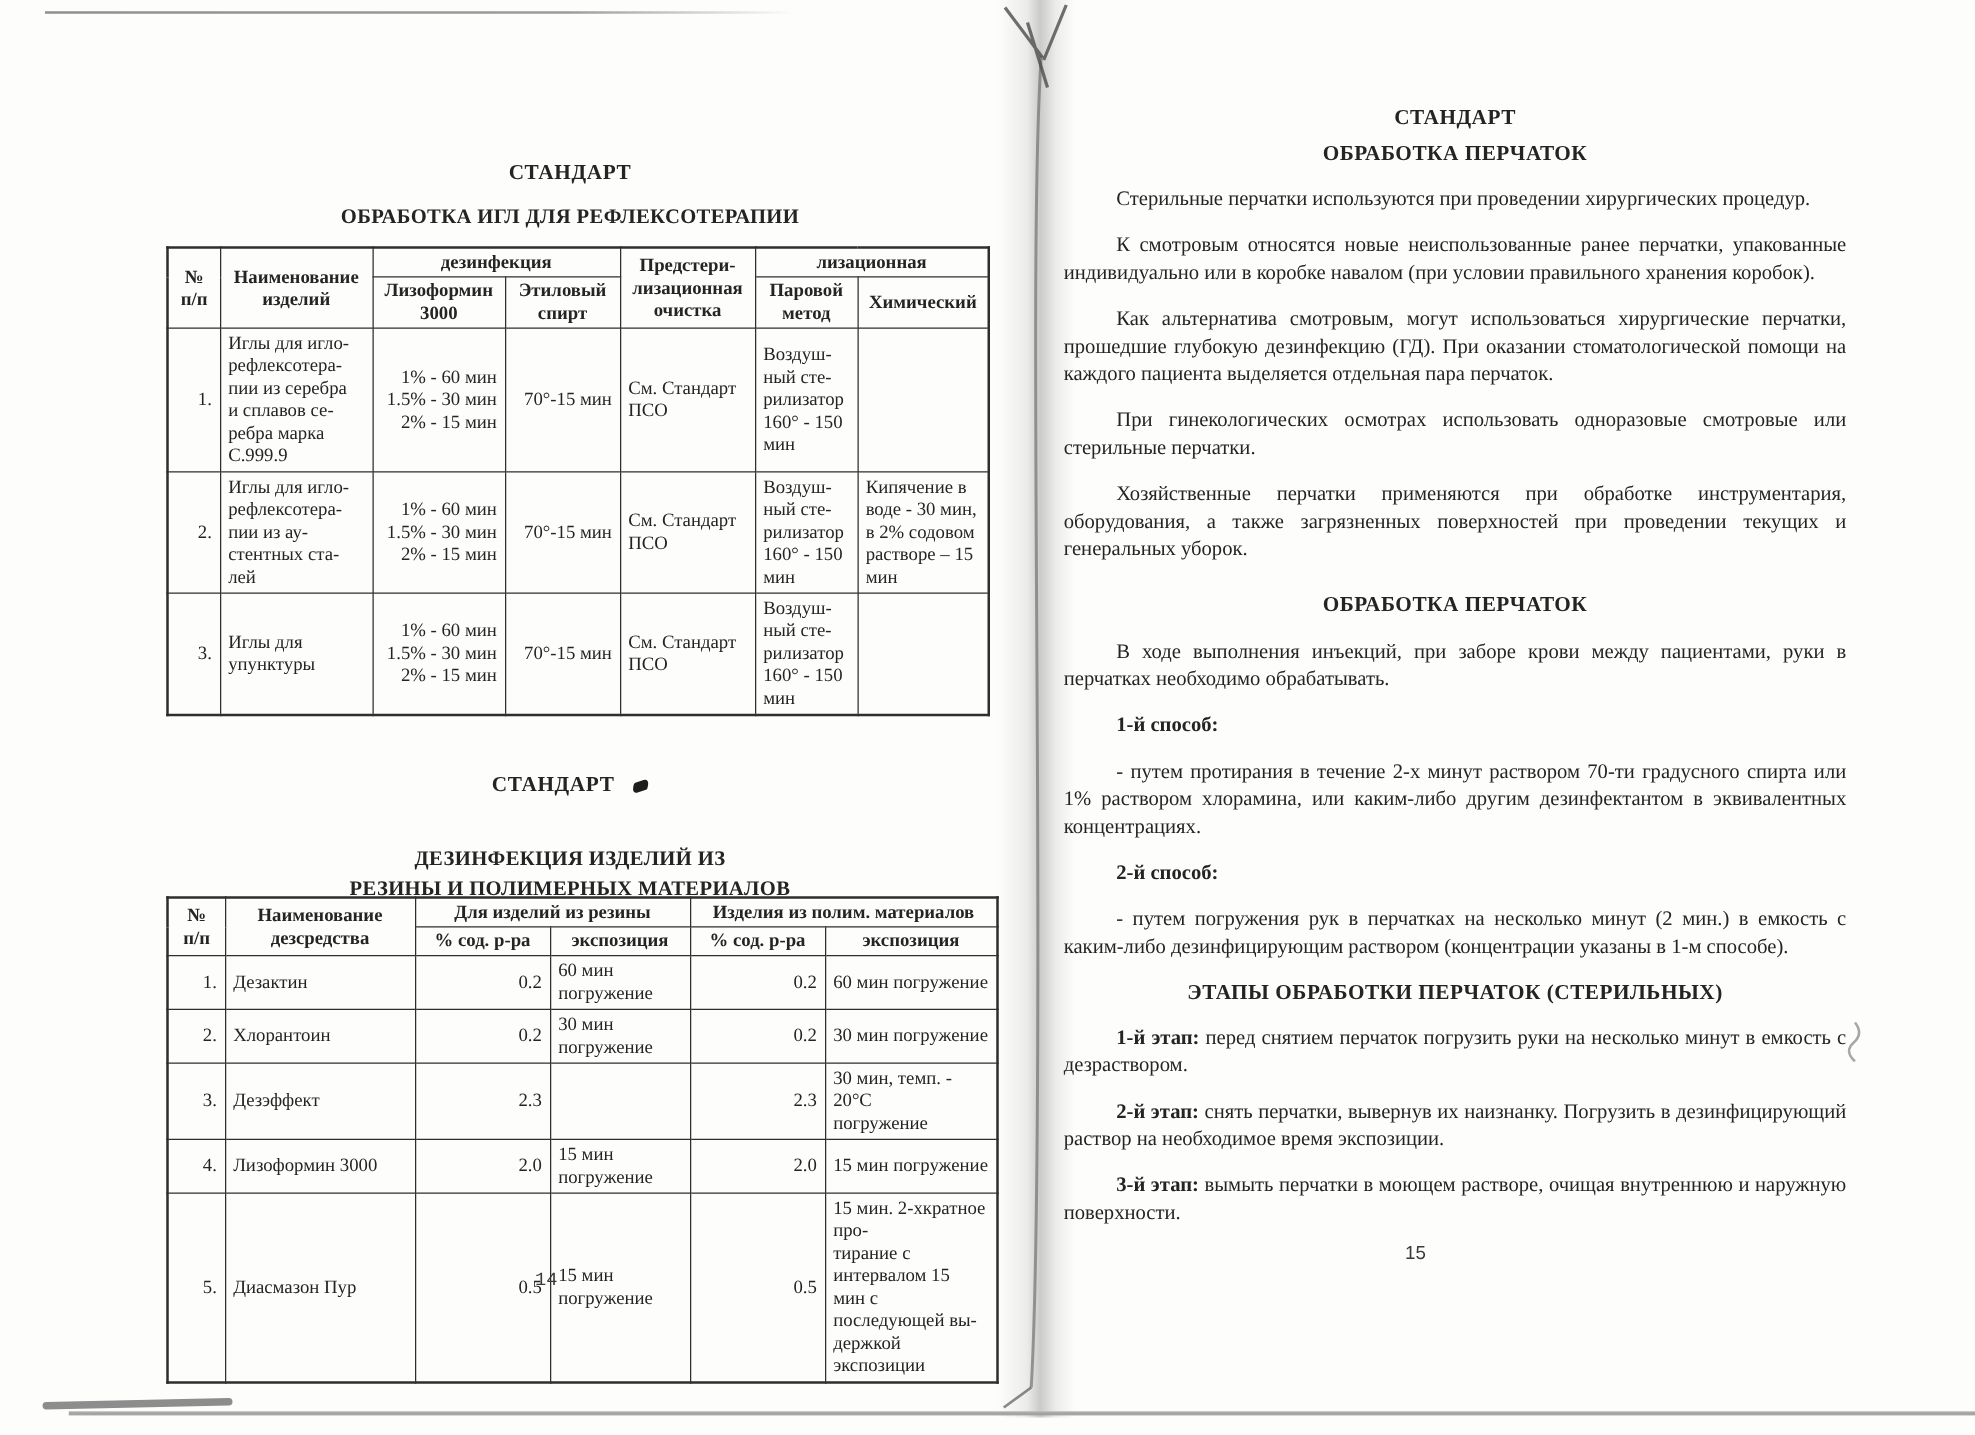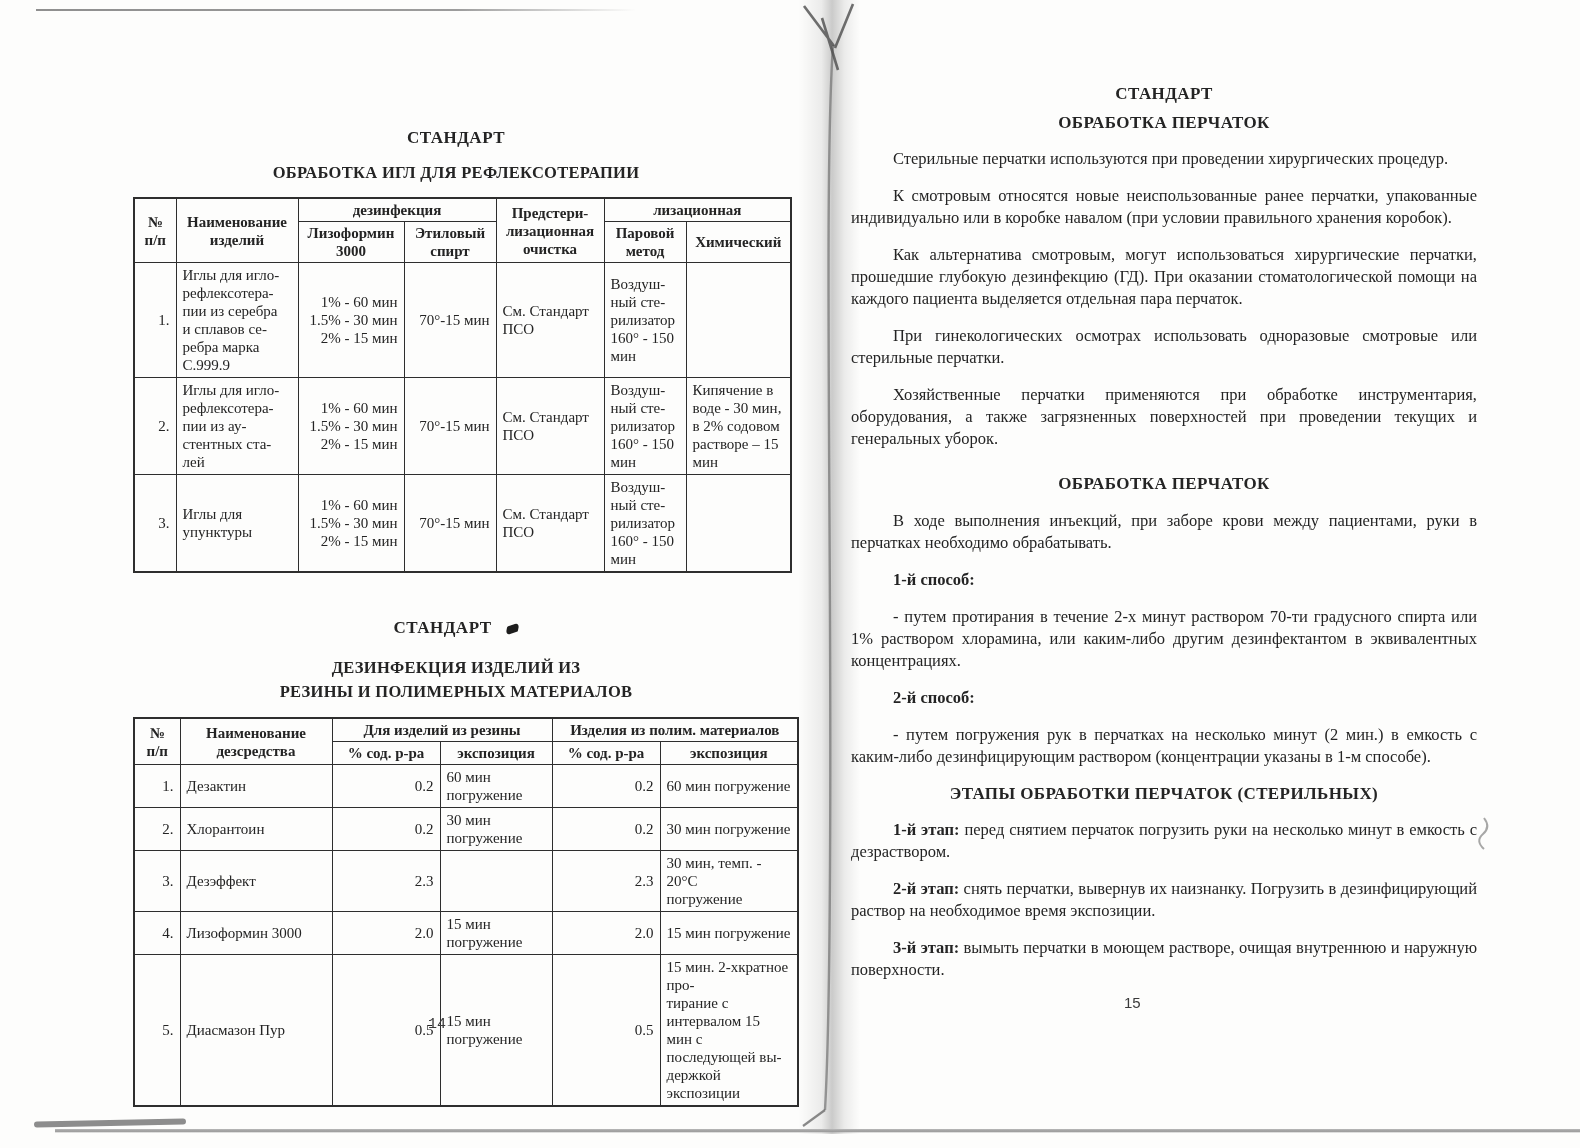--- a/index.html
+++ b/index.html
@@ -147,21 +147,21 @@
 160° - 150
 мин</td>
     <td class="l"></td>
   </tr>
 </tbody>
   </table>
 
 <div class="abs lp-title" style="top:618px;">
   <span>СТАНДАРТ</span><span class="ink-mark"></span>
 </div>
-<div class="abs lp-sub" style="top:656px;line-height:24px;font-family:Liberation Serif, serif;">
+<div class="abs lp-sub" style="top:675px;line-height:24px;font-family:Liberation Serif, serif;">
   <span>ДЕЗИНФЕКЦИЯ ИЗДЕЛИЙ ИЗ</span><br>
   <span>РЕЗИНЫ И ПОЛИМЕРНЫХ МАТЕРИАЛОВ</span>
 </div>
 
 <table class="doc abs" style="left:133px;top:717px;width:664px;">
   <colgroup>
     <col style="width:46px">
       <col style="width:152px">
       <col style="width:108px">
       <col style="width:112px">

